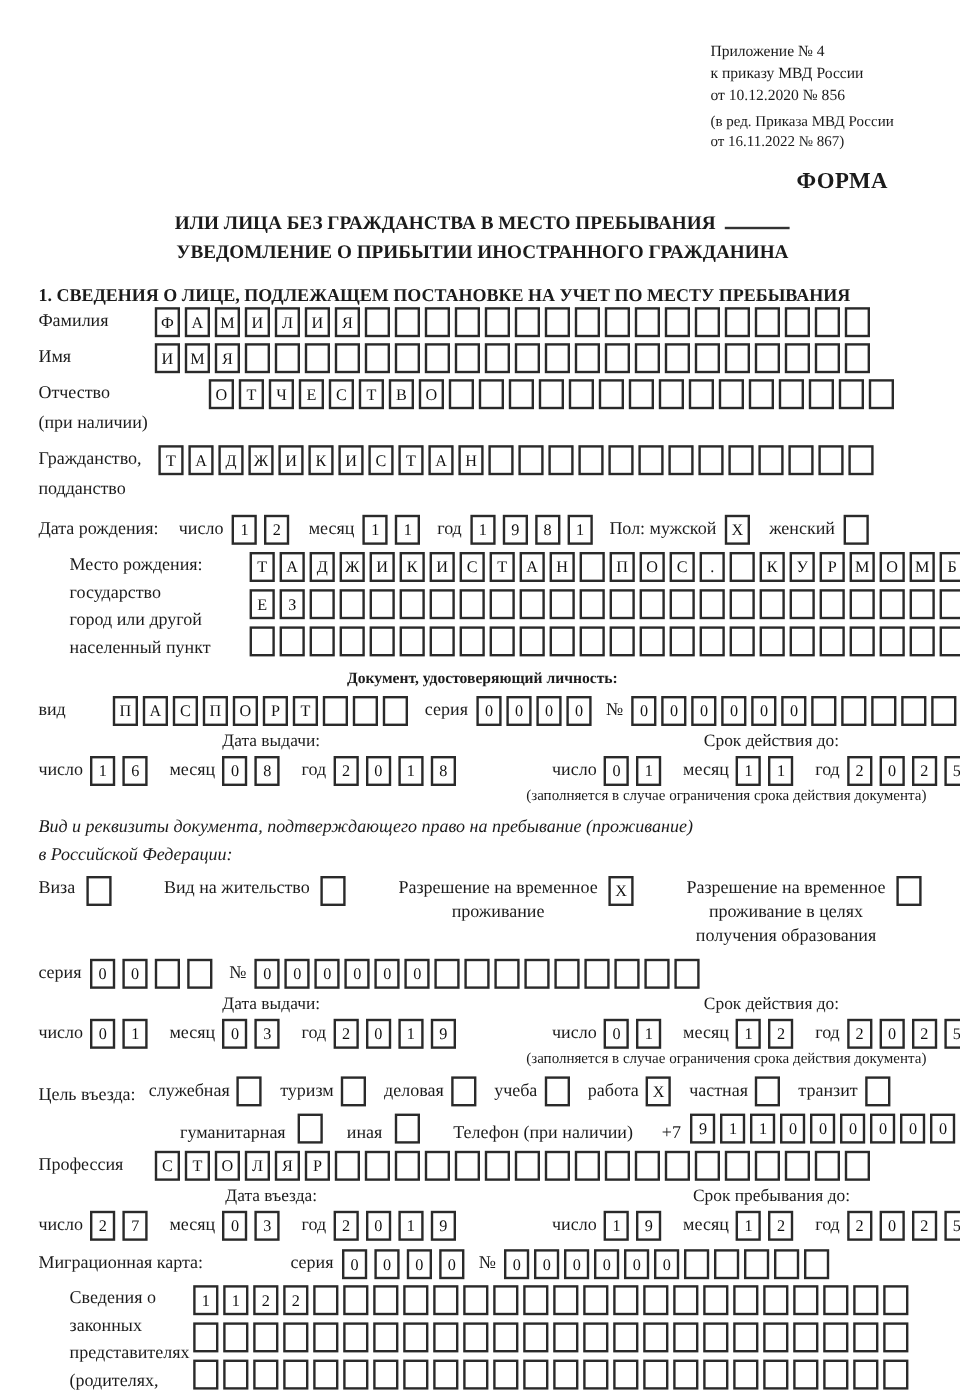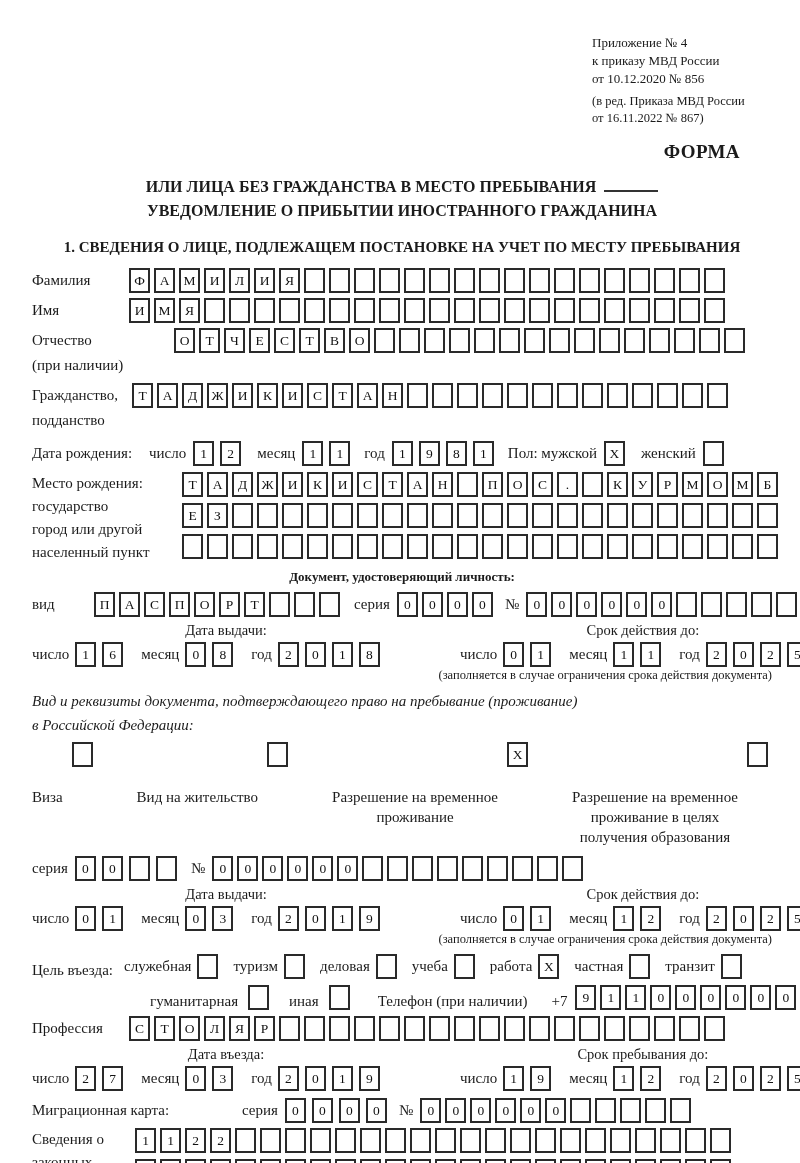--- a/index.html
+++ b/index.html
@@ -9,61 +9,61 @@
     font-family:"Liberation Serif","DejaVu Serif",serif;font-size:15px;
     overflow:hidden;position:relative;
   }
   
   .appendix{margin-left:560px;font-size:13px;line-height:1.38;}
   .appendix .rev{margin-top:5px;font-size:12.5px;}
   .forma{text-align:right;padding-right:32px;font-weight:bold;font-size:19px;margin-top:14px;letter-spacing:.4px;}
   
   .title{text-align:center;font-weight:bold;font-size:16px;line-height:1.5;margin-top:12px;}
   .title-underline{display:inline-block;width:54px;border-bottom:2px solid #333;margin-left:8px;vertical-align:baseline;}
-  .sec-heading{text-align:center;font-weight:bold;font-size:15px;margin-top:16px;margin-bottom:12px;}
+  .sec-heading{font-weight:bold;font-size:15px;margin-top:16px;}
   
   .row{display:flex;align-items:flex-start;margin-bottom:5px;white-space:nowrap;}
   .row .lbl{flex:0 0 auto;line-height:25px;}
   .w97{width:97px;}
   .w60{width:62px;}
   .lbl2{line-height:21px;}
   .cells{display:flex;flex-wrap:nowrap;flex:0 0 auto;}
   .cell{
     box-sizing:border-box;flex:0 0 auto;width:21px;height:25px;
     border:2px solid #2a2a2a;margin-right:4px;
     display:flex;align-items:center;justify-content:center;
     font-size:13.5px;line-height:1;color:#111;
   }
   .spaced .cell{margin-right:6px;}
   .t{flex:0 0 auto;line-height:25px;margin-right:7px;}
   .ml10{margin-left:10px;}
   
   .blk{display:flex;align-items:flex-start;margin-bottom:4px;}
-  .lblblock{flex:0 0 auto;line-height:23px;}
+  .lblblock{flex:0 0 auto;line-height:23px;margin-left:26px;}
   .w150{width:150px;}
   .w103{width:103px;}
   .blk-rows .cells{margin-bottom:6px;}
   
   .doc-heading{text-align:center;font-weight:bold;font-size:13px;margin:4px 0 7px;}
   
   .date-pair{display:flex;margin-bottom:0;}
   .half-l{width:388px;flex:0 0 auto;}
   .half-r{flex:0 0 auto;}
   .dhead{text-align:center;font-size:14.5px;margin-bottom:3px;}
   .dfields{display:flex;align-items:center;white-space:nowrap;}
   .dfields .t{margin-right:6px;}
   .dfields .cells{margin-right:12px;}
   .half-r .dfields{padding-left:40px;}
   .half-r .dhead{padding-left:40px;}
   .note{font-size:12.5px;text-align:right;margin:1px 0 7px;}
   
   .intro{line-height:22px;margin-bottom:2px;font-style:italic;}
   .permits{display:flex;justify-content:space-between;align-items:flex-start;margin:6px 0 9px;}
   .permit{display:flex;align-items:flex-start;}
-  .plabel{text-align:center;line-height:20px;margin-right:9px;margin-top:45px;}
+  .plabel{text-align:center;line-height:20px;margin-right:9px;}
   
   .purpose{display:flex;align-items:flex-end;white-space:nowrap;margin-bottom:6px;}
   .opt{display:flex;align-items:center;margin-left:11px;}
   .opt .olabel{margin-right:6px;}
   .indent118{padding-left:118px;}
 </style>
 </head>
 <body>
 
 <div class="page">

